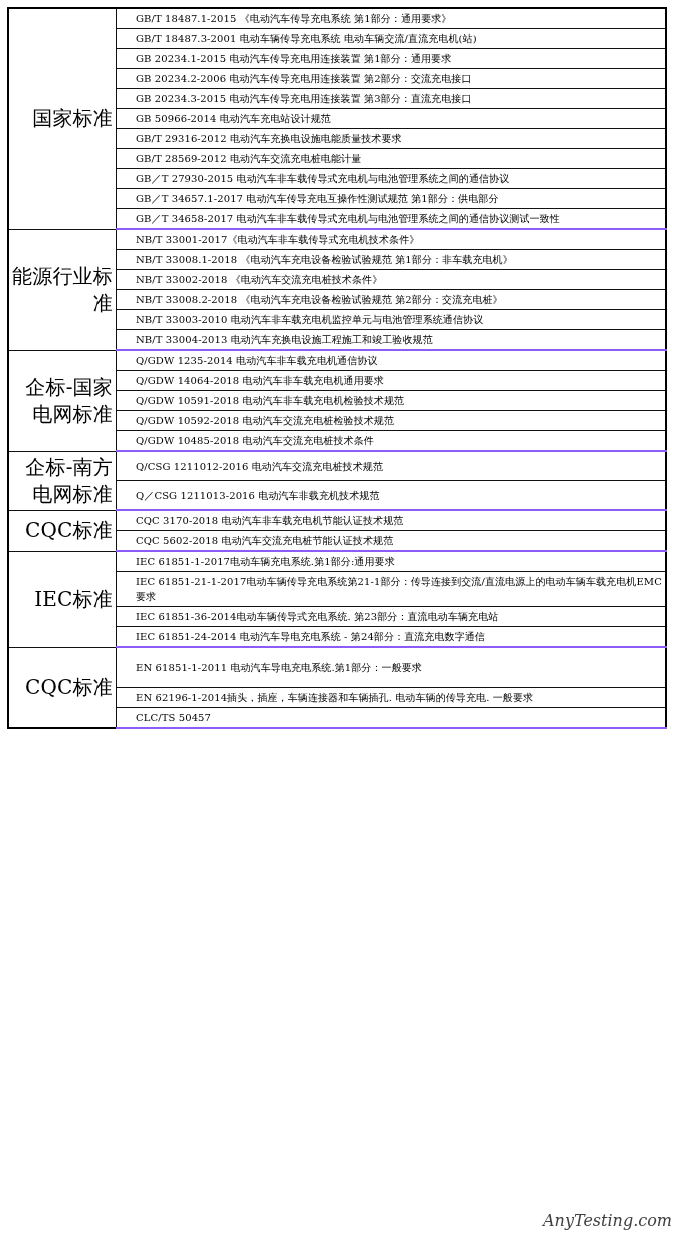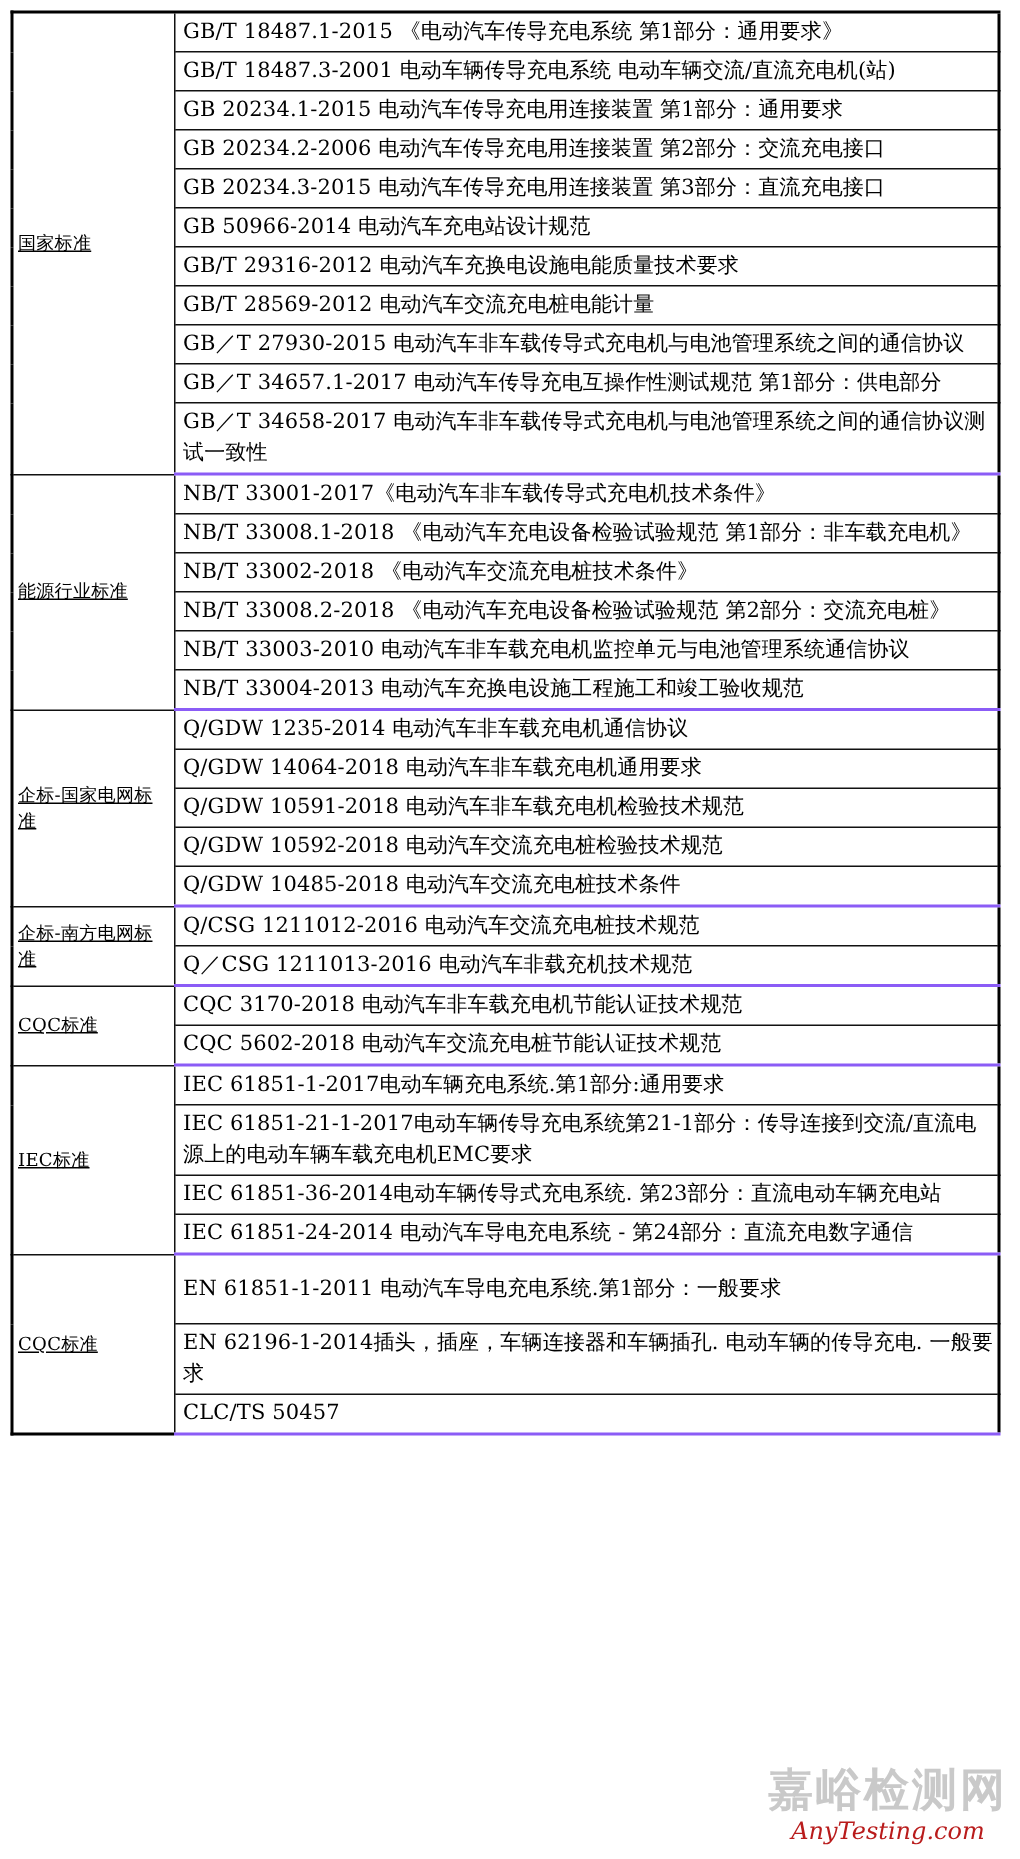--- a/index.html
+++ b/index.html
@@ -39,34 +39,33 @@
     background: transparent;
   }
 
   
   table.std-table {
     border: 2px solid #000000;
   }
 
   td.cat-cell {
     width: 101px;
-    text-align: left;
-    font-size: 12px;
+    text-align: right;
+    font-size: 20px;
     line-height: 1.35;
     padding: 2px 3px;
     border-right: 2px solid #000000;
     border-top: 2px solid #000000;
     border-bottom: 2px solid #000000;
     letter-spacing: 0.2px;
-    text-decoration: underline;
   }
 
   td.item-cell {
-    padding: 2px 2px 2px 5px;
-    font-size: 14px;
+    padding: 2px 2px 2px 19px;
+    font-size: 10px;
     line-height: 1.5;
     letter-spacing: 0.1px;
     white-space: normal;
     word-break: break-all;
   }
 
   tr.section-start > td.item-cell {
     border-top: 2px solid #000000;
   }
   tr.section-end > td.item-cell {
@@ -94,21 +93,21 @@
     font-weight: bold;
     color: #c9c9c9;
     letter-spacing: 2px;
     line-height: 1;
     display: block;
   }
   .watermark .wm-en {
     font-family: "DejaVu Serif", "Liberation Serif", serif;
     font-style: italic;
     font-size: 16px;
-    color: #b91c1c;
+    color: #404040;
     line-height: 1.2;
     display: block;
     margin-top: 2px;
   }
 </style>
 </head>
 <body>
 
 <div id="page">
 
@@ -225,17 +224,16 @@
         <td class="item-cell">EN 62196-1-2014插头，插座，车辆连接器和车辆插孔. 电动车辆的传导充电. 一般要求</td>
       </tr>
       <tr class="section-end">
         <td class="item-cell">CLC/TS 50457</td>
       </tr>
 
     </tbody>
   </table>
 
   <div class="watermark">
-    <span class="wm-cn">嘉峪检测网</span>
     <span class="wm-en">AnyTesting.com</span>
   </div>
 
 </div>
 
 </body></html>

